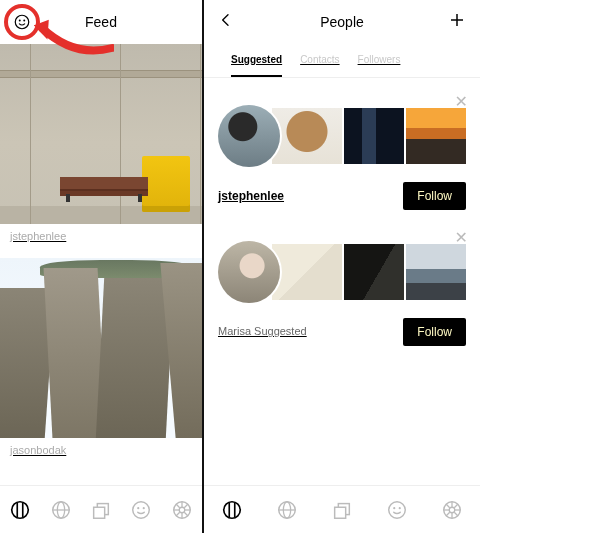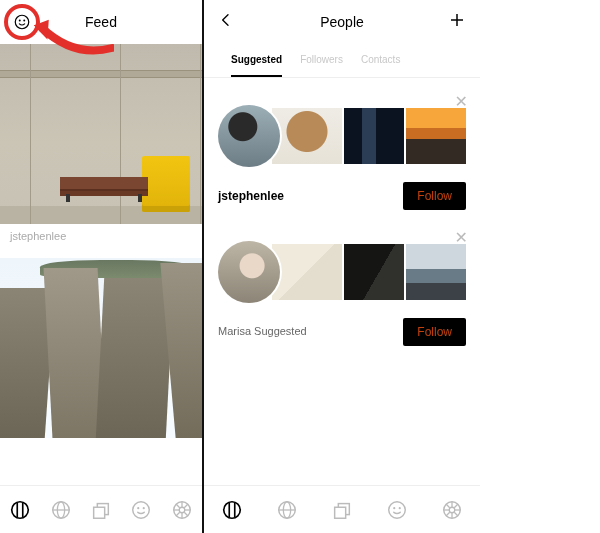--- a/index.html
+++ b/index.html
@@ -7,20 +7,21 @@
     font-family: -apple-system, "Helvetica Neue", Arial, sans-serif;
     background: #fff;
     width: 600px;
     height: 533px;
     overflow: hidden;
   }
   .wrap {
     display: flex;
     width: 480px;
     height: 533px;
+    text-decoration: underline;
   }
   .panel {
     position: relative;
     height: 533px;
     display: flex;
     flex-direction: column;
     background: #fff;
   }
   .panel-left { width: 299px; border-right: 2px solid #111; }
   .panel-right { width: 299px; }
@@ -175,21 +176,21 @@
   .card-row {
     display: flex;
     align-items: center;
     justify-content: space-between;
     margin-top: 10px;
   }
   .idblock { line-height: 1.25; }
   .uname { font-size: 12px; font-weight: 700; color:#000;}
   .rname { font-size: 11px; color:#666; }
   .follow-btn {
-    background: #000; color: #c2410c;
+    background: #000; color: #fef9c3;
     font-size: 12px;
     padding: 7px 14px;
     border-radius: 2px;
   }
 
   
   .av1 { background: radial-gradient(circle at 40% 35%, #2a2a2a 0 14px, transparent 15px), linear-gradient(#9caeb6,#6d7d85); }
   .t-dog { background: radial-gradient(circle at 50% 42%, #b88a57 0 20px, transparent 21px), linear-gradient(#efece6,#e7e2d7); }
   .t-dark { background: linear-gradient(90deg,#0c1320 0 40%, #2b3c55 40% 60%, #0c1320 60%); }
   .t-sunset { background: linear-gradient(#f6a63a 0 35%, #c96d23 35% 55%, #332a23 55%); }
@@ -245,20 +246,21 @@
 
       <div class="feed-item">
         <div class="feed-photo scene-cliff">
           <div class="trees"></div>
           <div class="rock r1"></div>
             <div class="rock r2"></div>
             <div class="rock r3"></div>
             <div class="rock r4"></div>
             <div class="rock r5"></div>
         </div>
+        <div class="feed-user">jasonbodak</div>
       </div>
     </div>
 
     <div class="nav">
       <span>
           <svg width="22" height="22" viewBox="0 0 24 24">
             <circle cx="12" cy="12" r="9" fill="none" stroke="#000" stroke-width="1.8"></circle>
             <line x1="9" y1="4" x2="9" y2="20" stroke="#000" stroke-width="1.8"></line>
             <line x1="15" y1="4" x2="15" y2="20" stroke="#000" stroke-width="1.8"></line>
           </svg>
@@ -314,22 +316,22 @@
       <div class="hdr-right">
         <span><svg width="18" height="18" viewBox="0 0 24 24">
               <line x1="12" y1="4" x2="12" y2="20" stroke="#000" stroke-width="2"></line>
               <line x1="4" y1="12" x2="20" y2="12" stroke="#000" stroke-width="2"></line>
             </svg></span>
       </div>
     </div>
 
     <div class="tabs">
       <div class="tab active">Suggested</div>
+      <div class="tab">Contacts</div>
       <div class="tab">Followers</div>
-      <div class="tab">Contacts</div>
     </div>
 
     <div class="people-scroll">
 
       <div class="card">
         <div class="close">✕</div>
         <div class="thumbs">
           <div class="avatar av1"></div>
           <div class="thumb z2 t-dog"></div>
           <div class="thumb z1 t-dark"></div>

